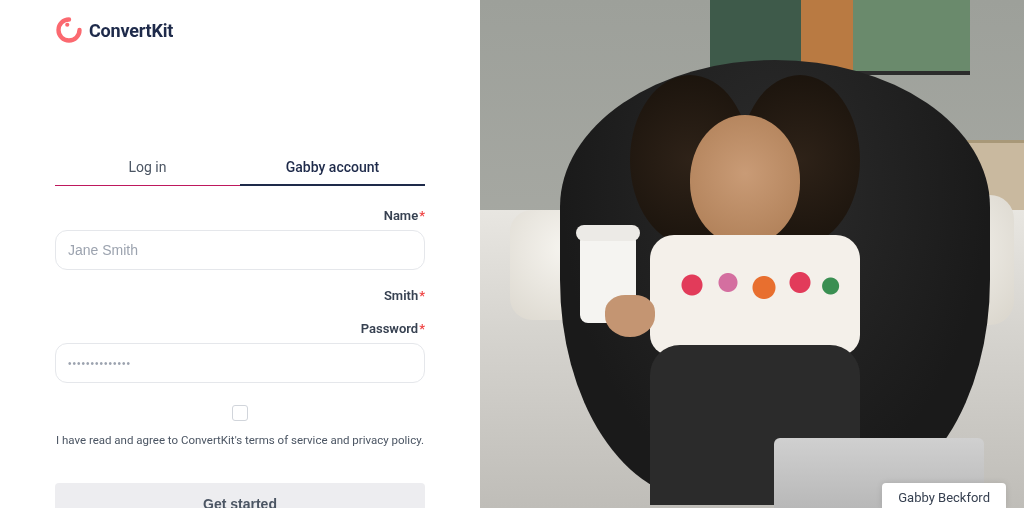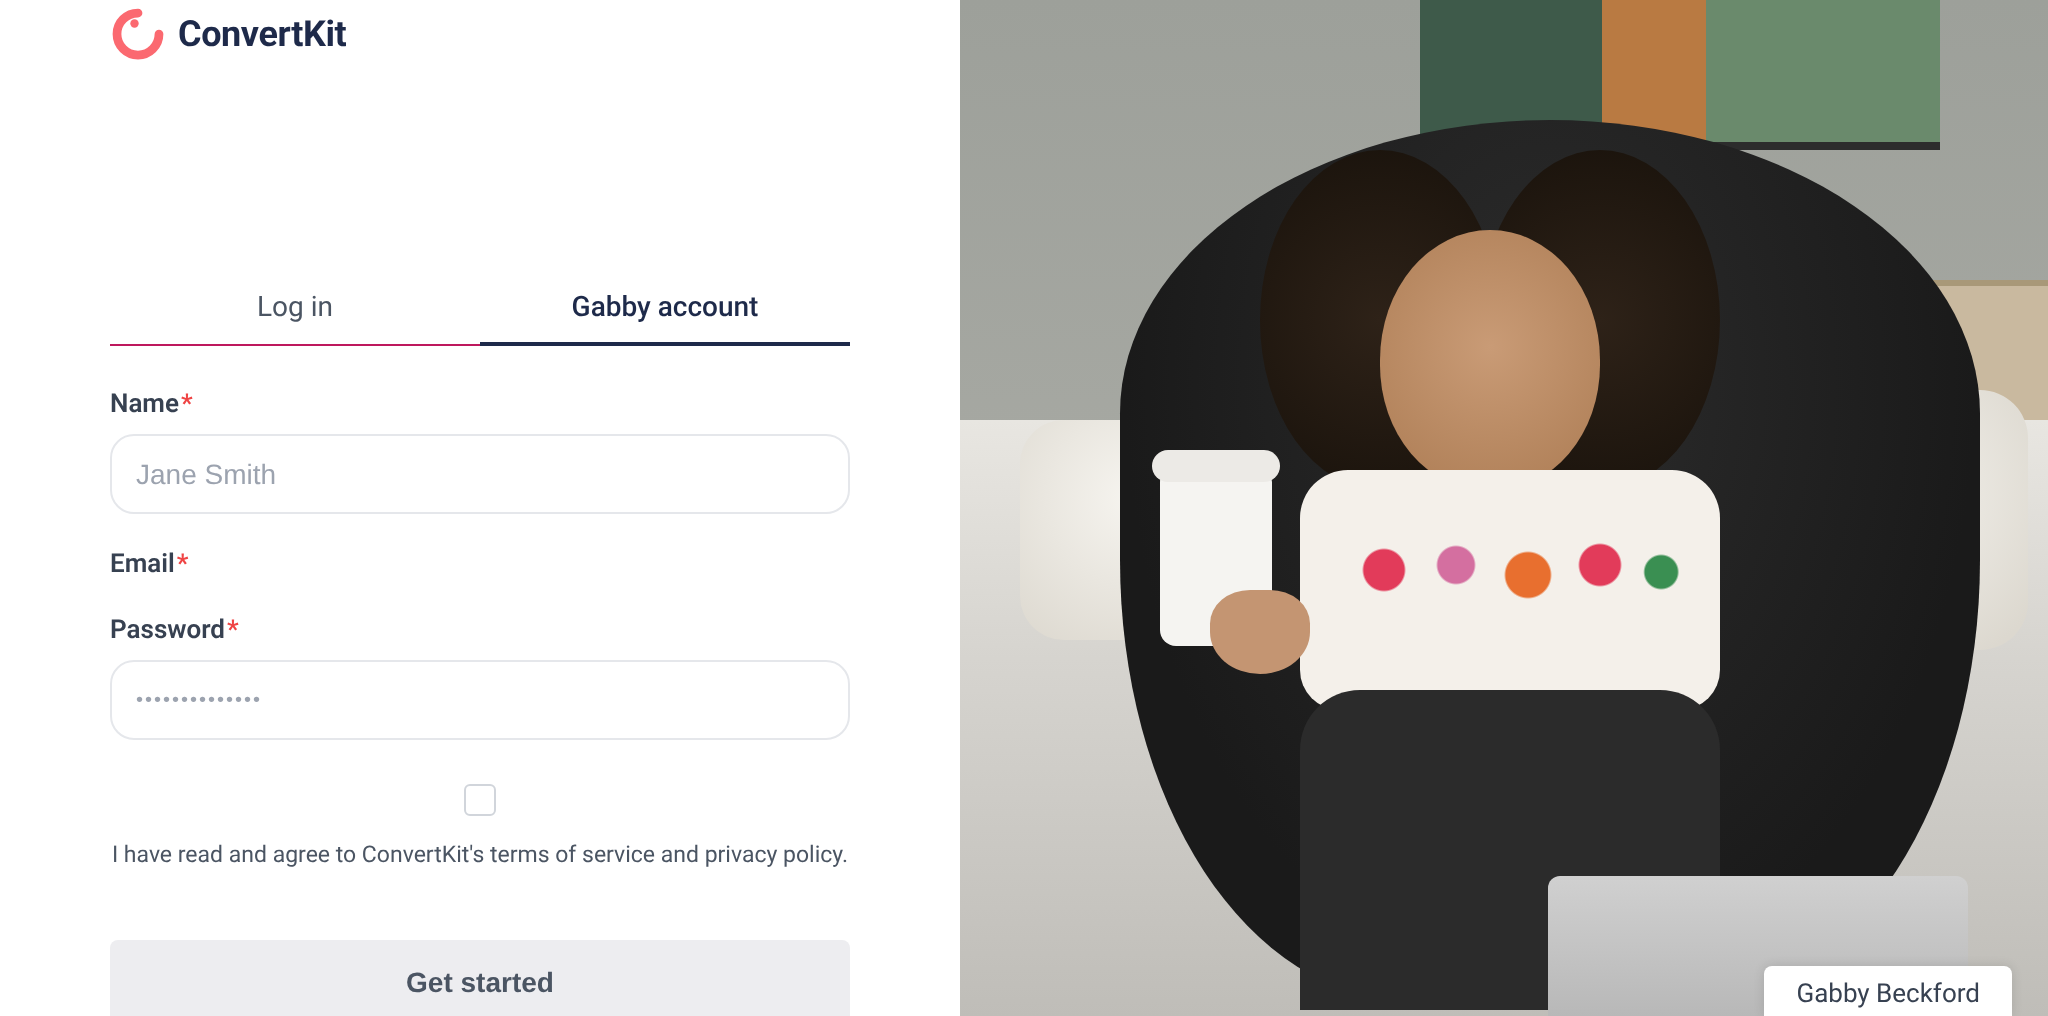--- a/index.html
+++ b/index.html
@@ -11,21 +11,21 @@
       font-family: -apple-system, BlinkMacSystemFont, "Segoe UI", Roboto, Helvetica, Arial, sans-serif;
       width: 1024px;
       height: 508px;
       overflow: hidden;
       display: flex;
     }
     .left-panel {
       width: 480px;
       height: 100%;
       background: #ffffff;
-      padding: 3px 55px;
+      padding: 16px 55px;
       display: flex;
       flex-direction: column;
     }
     .logo-area {
       display: flex;
       align-items: center;
       gap: 6px;
       margin-top: 0;
     }
     .logo-mark {
@@ -70,20 +70,21 @@
     }
     .field {
       margin-bottom: 18px;
     }
     .label {
       display: block;
       font-size: 13px;
       font-weight: 600;
       color: #374151;
       margin-bottom: 7px;
+      text-align: right;
     }
     .req {
       color: #ef4444;
       margin-left: 1px;
     }
     .input {
       width: 100%;
       height: 40px;
       border: 1px solid #e5e7eb;
       border-radius: 12px;
@@ -284,21 +285,21 @@
   <form class="form">
     <div class="field">
       <label class="label">
         <span>Name</span><span class="req">*</span>
       </label>
       <input type="text" class="input" placeholder="Jane Smith" style="">
     </div>
 
     <div class="field">
       <label class="label">
-        <span>Email</span><span class="req">*</span>
+        <span>Smith</span><span class="req">*</span>
       </label>
     </div>
 
     <div class="field">
       <label class="label">
         <span>Password</span><span class="req">*</span>
       </label>
       <input type="password" class="input pw-placeholder" placeholder="••••••••••••••" style="">
     </div>
 

